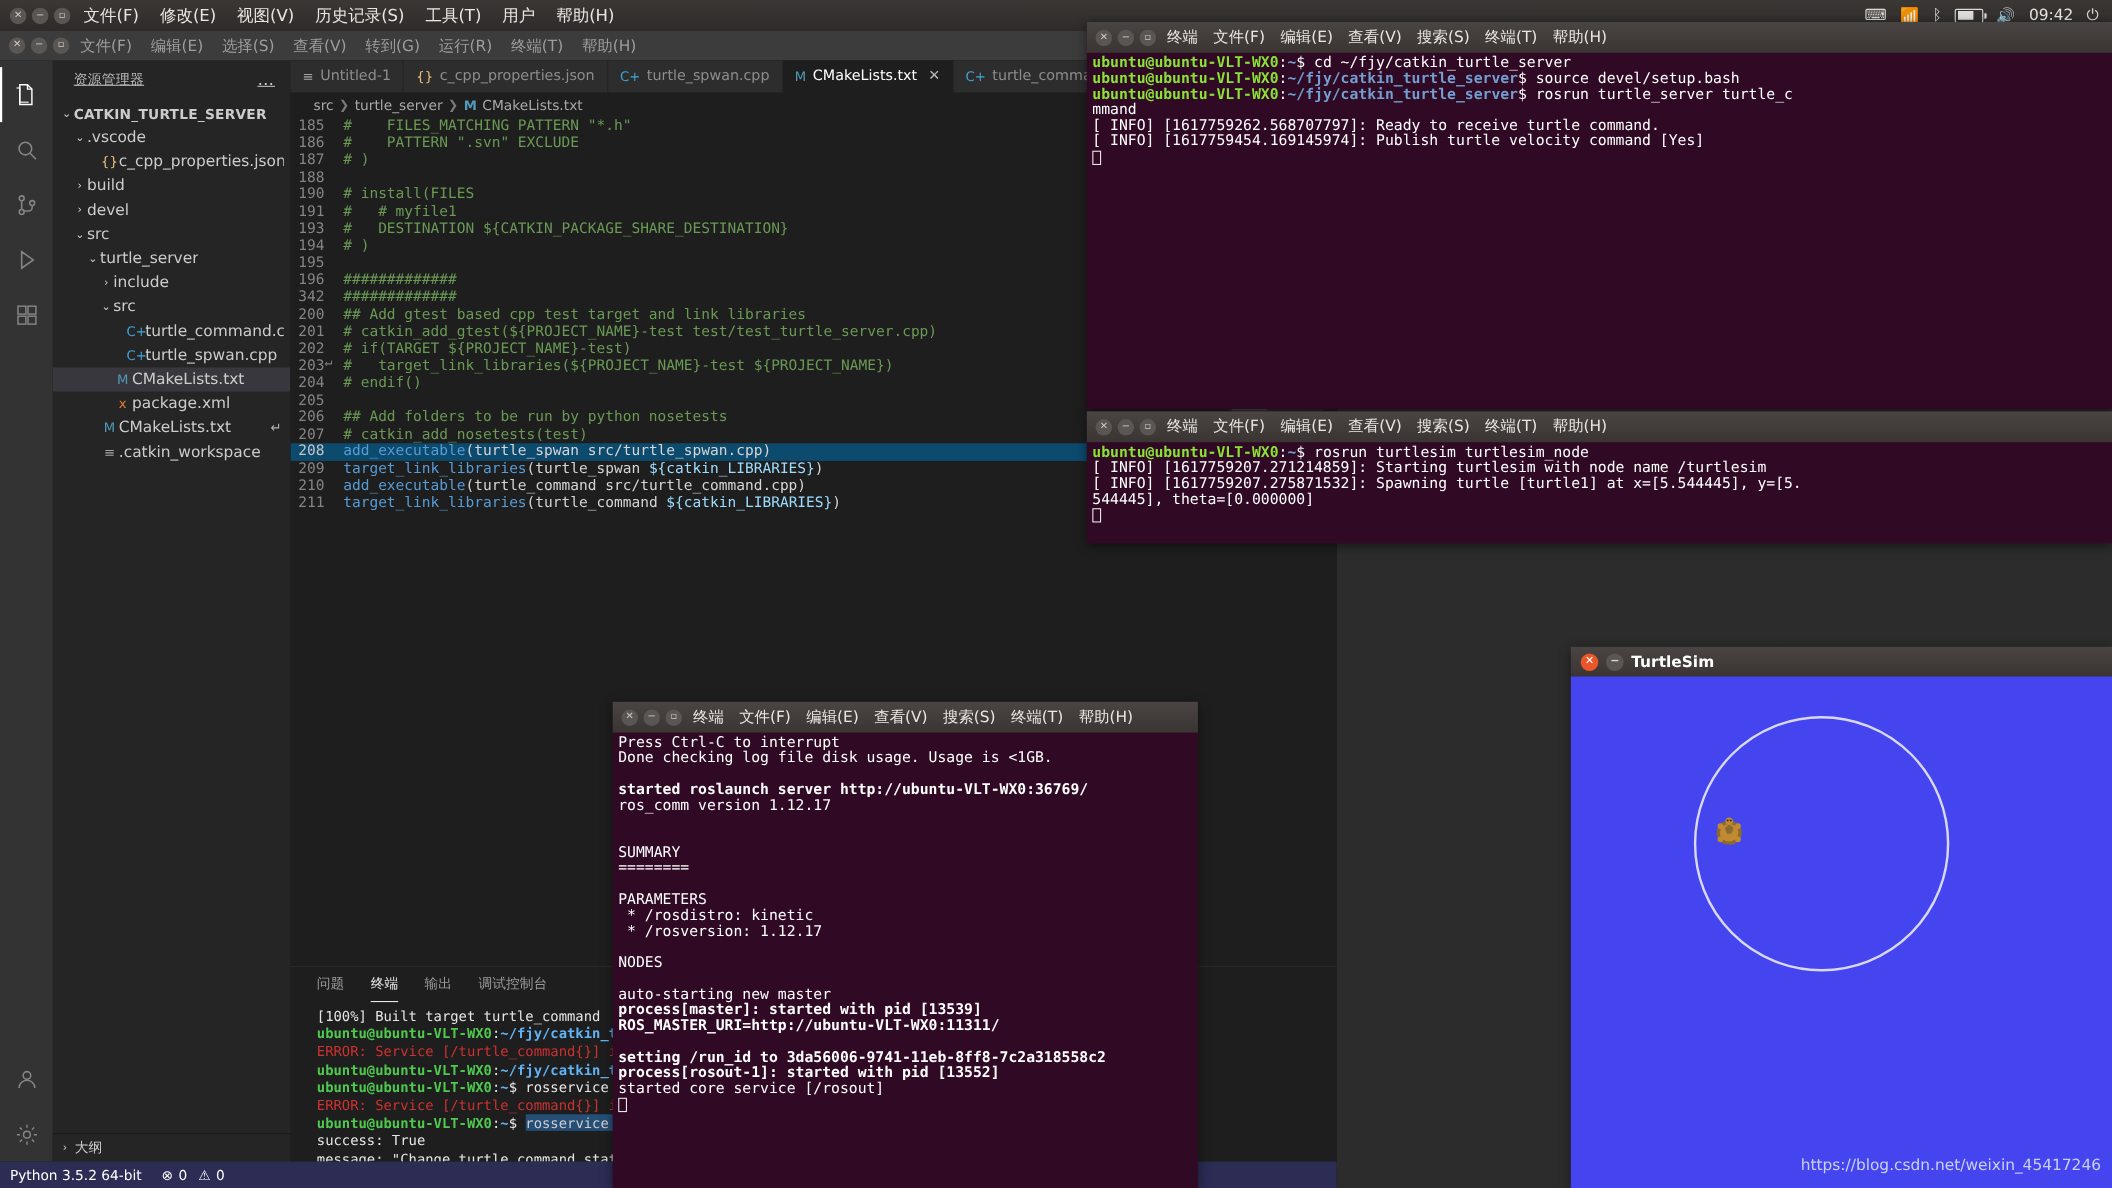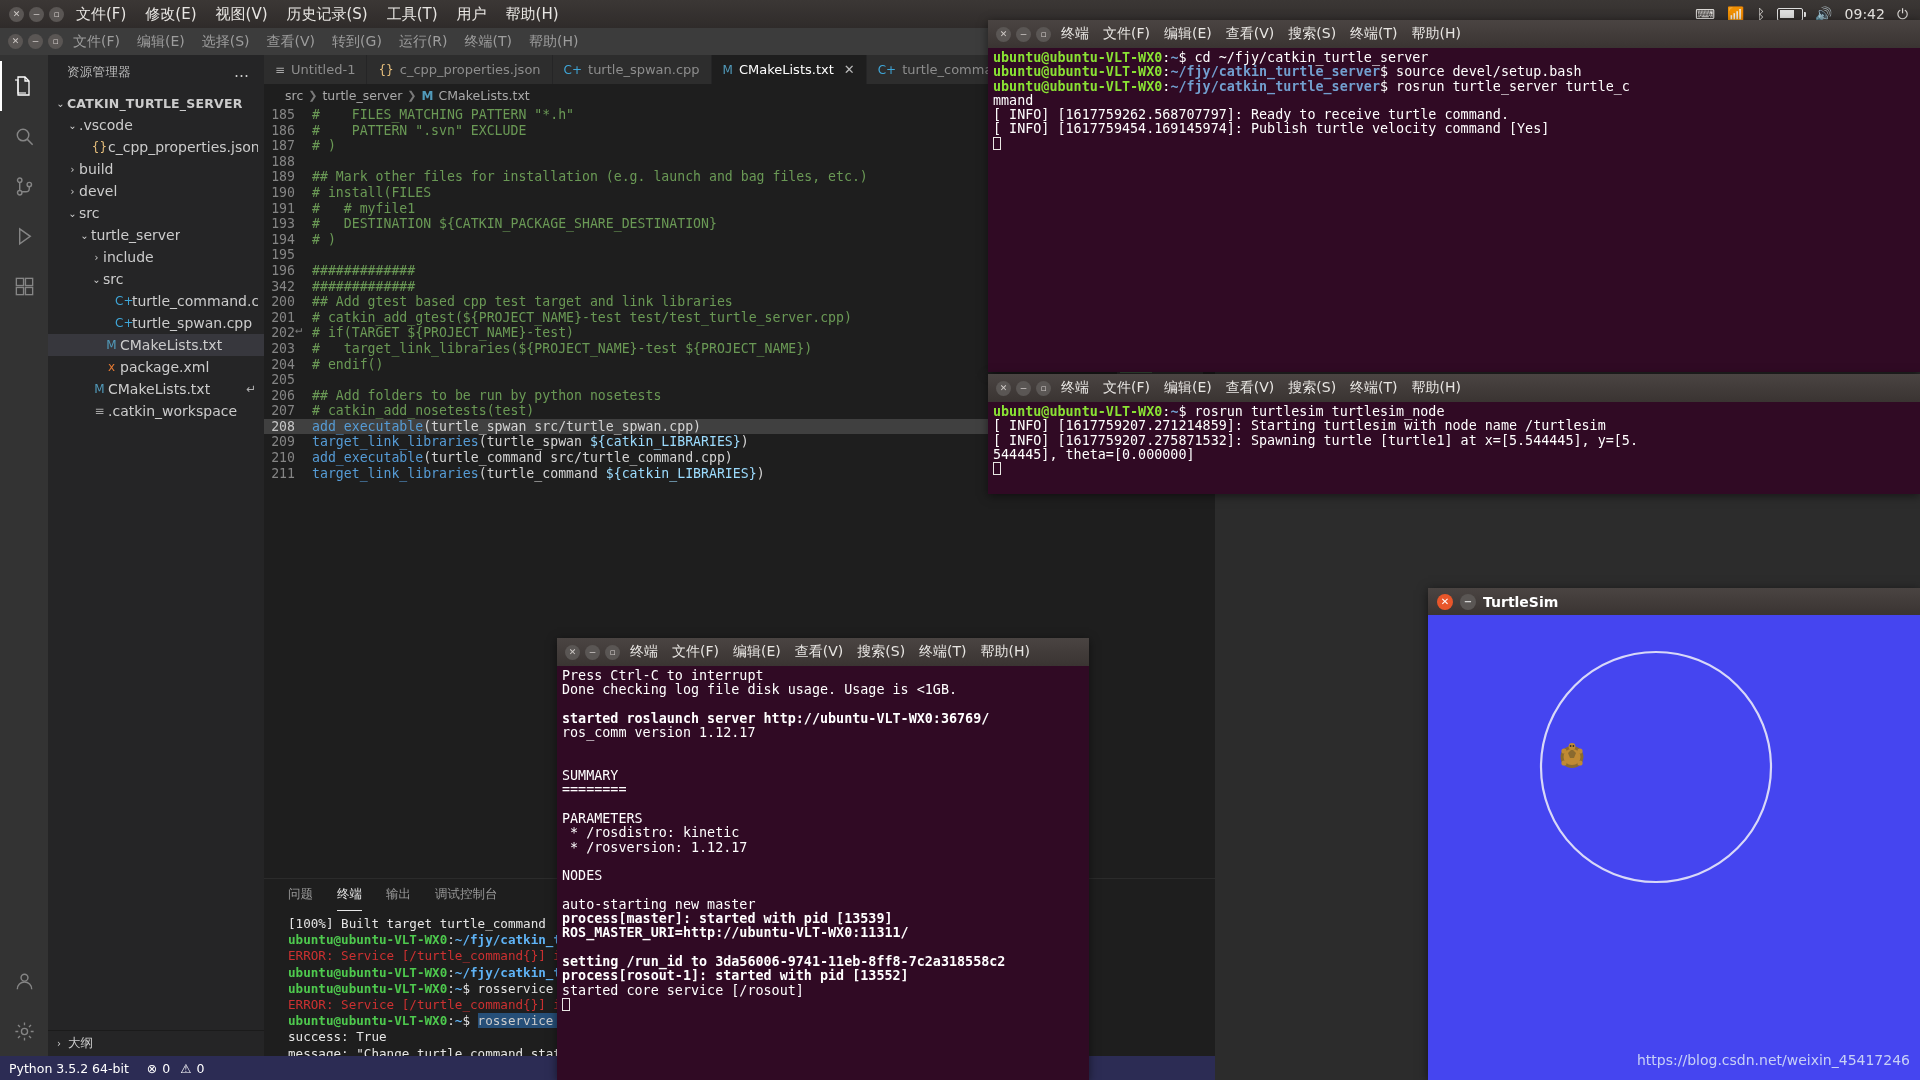--- a/index.html
+++ b/index.html
@@ -57,21 +57,21 @@
   .act-item { width: 48px; height: 50px; display: flex; align-items: center; justify-content: center;
               color: #858585; position: relative; }
   .act-item.active { color: #ffffff; }
   .act-item.active::before { content:""; position:absolute; left:0; top:0; bottom:0; width:2px; background:#fff; }
   .act-spacer { flex: 1; }
 
   
   .sidebar { width: 216px; background: #252526; flex: 0 0 216px; display: flex; flex-direction: column;
              position: relative; }
   .sb-header { height: 34px; display: flex; align-items: center; justify-content: space-between;
-               padding: 0 14px 0 19px; font-size: 12.5px; color: #bbbbbb; letter-spacing: .3px; }
+               padding: 0 14px 0 19px; font-size: 12.5px; color: #bbbbbb; letter-spacing: .3px; text-decoration: underline; }
   .sb-header .dots3 { color: #cccccc; font-size: 15px; letter-spacing: 1px; }
   .tree { font-size: 14px; color: #cccccc; padding-top: 3px; }
   .trow { height: 22px; display: flex; align-items: center; white-space: nowrap;
           padding-right: 6px; position: relative; }
   .trow.selected { background: #37373d; }
   .trow .chev { width: 13px; display:inline-block; text-align:center; font-size: 10px; color:#cfcfcf; flex:0 0 13px;}
   .trow .fico { width: 17px; display:inline-block; text-align:center; font-size:12px; flex:0 0 17px; }
   .trow .tlabel { overflow: hidden; text-overflow: clip; }
   .trow.root .tlabel { font-weight: bold; font-size: 12.5px; letter-spacing:.2px; }
   .ico-json { color: #e8c07d; }
@@ -99,21 +99,21 @@
 
   .breadcrumb { height: 23px; display: flex; align-items: center; gap: 5px;
                 padding-left: 21px; font-size: 12.5px; color: #a9a9a9; background:#1e1e1e; }
   .bc-sep { color: #7a7a7a; font-size: 11px; }
   .bc-ico { color: #519aba; font-weight: bold; font-size: 12px; }
 
   .editor-area { flex: 1; position: relative; overflow: hidden; background: #1e1e1e; }
   .code { position: absolute; left: 0; top: 0; right: 0;
           font-family: "DejaVu Sans Mono", monospace; font-size: 13.2px; line-height: 15.6px; }
   .cline { display: flex; height: 15.6px; white-space: pre; }
-  .cline.cur { background: #404040; }
+  .cline.cur { background: #0c4a6e; }
   .lnum { width: 48px; flex: 0 0 48px; text-align: right; padding-right: 17px;
           color: #858585; }
   .cline.cur .lnum { color: #c6c6c6; }
   .ctext { color: #6a9955; }
   .tok-fn { color: #569cd6; }
   .tok-pl { color: #d4d4d4; }
   .tok-var{ color: #9cdcfe; }
   .wrapmark { position:absolute; left:31px; color:#7a7a7a; font-family:"DejaVu Sans Mono",monospace; font-size:12px;}
 
   .minimap { position: absolute; right: 12px; top: 0; width: 86px; height: 370px;
@@ -402,21 +402,20 @@
           <span class="bc-ico ico-md">M</span>
           <span>CMakeLists.txt</span>
         </div>
 
         <div class="editor-area">
           <div class="code" id="code-lines">
               <div class="cline"><span class="lnum">185</span><span class="ctext">#    FILES_MATCHING PATTERN "*.h"</span></div>
               <div class="cline"><span class="lnum">186</span><span class="ctext">#    PATTERN ".svn" EXCLUDE</span></div>
               <div class="cline"><span class="lnum">187</span><span class="ctext"># )</span></div>
               <div class="cline"><span class="lnum">188</span><span class="ctext"></span></div>
-              <div class="cline"><span class="lnum">189</span><span class="ctext">## Mark other files for installation (e.g. launch and bag files, etc.)</span></div>
               <div class="cline"><span class="lnum">190</span><span class="ctext"># install(FILES</span></div>
               <div class="cline"><span class="lnum">191</span><span class="ctext">#   # myfile1</span></div>
               <div class="cline"><span class="lnum">193</span><span class="ctext">#   DESTINATION ${CATKIN_PACKAGE_SHARE_DESTINATION}</span></div>
               <div class="cline"><span class="lnum">194</span><span class="ctext"># )</span></div>
               <div class="cline"><span class="lnum">195</span><span class="ctext"></span></div>
               <div class="cline"><span class="lnum">196</span><span class="ctext">#############</span></div>
               <div class="cline"><span class="lnum">342</span><span class="ctext">#############</span></div>
               <div class="cline"><span class="lnum">200</span><span class="ctext">## Add gtest based cpp test target and link libraries</span></div>
               <div class="cline"><span class="lnum">201</span><span class="ctext"># catkin_add_gtest(${PROJECT_NAME}-test test/test_turtle_server.cpp)</span></div>
               <div class="cline"><span class="lnum">202</span><span class="ctext"># if(TARGET ${PROJECT_NAME}-test)</span></div>

